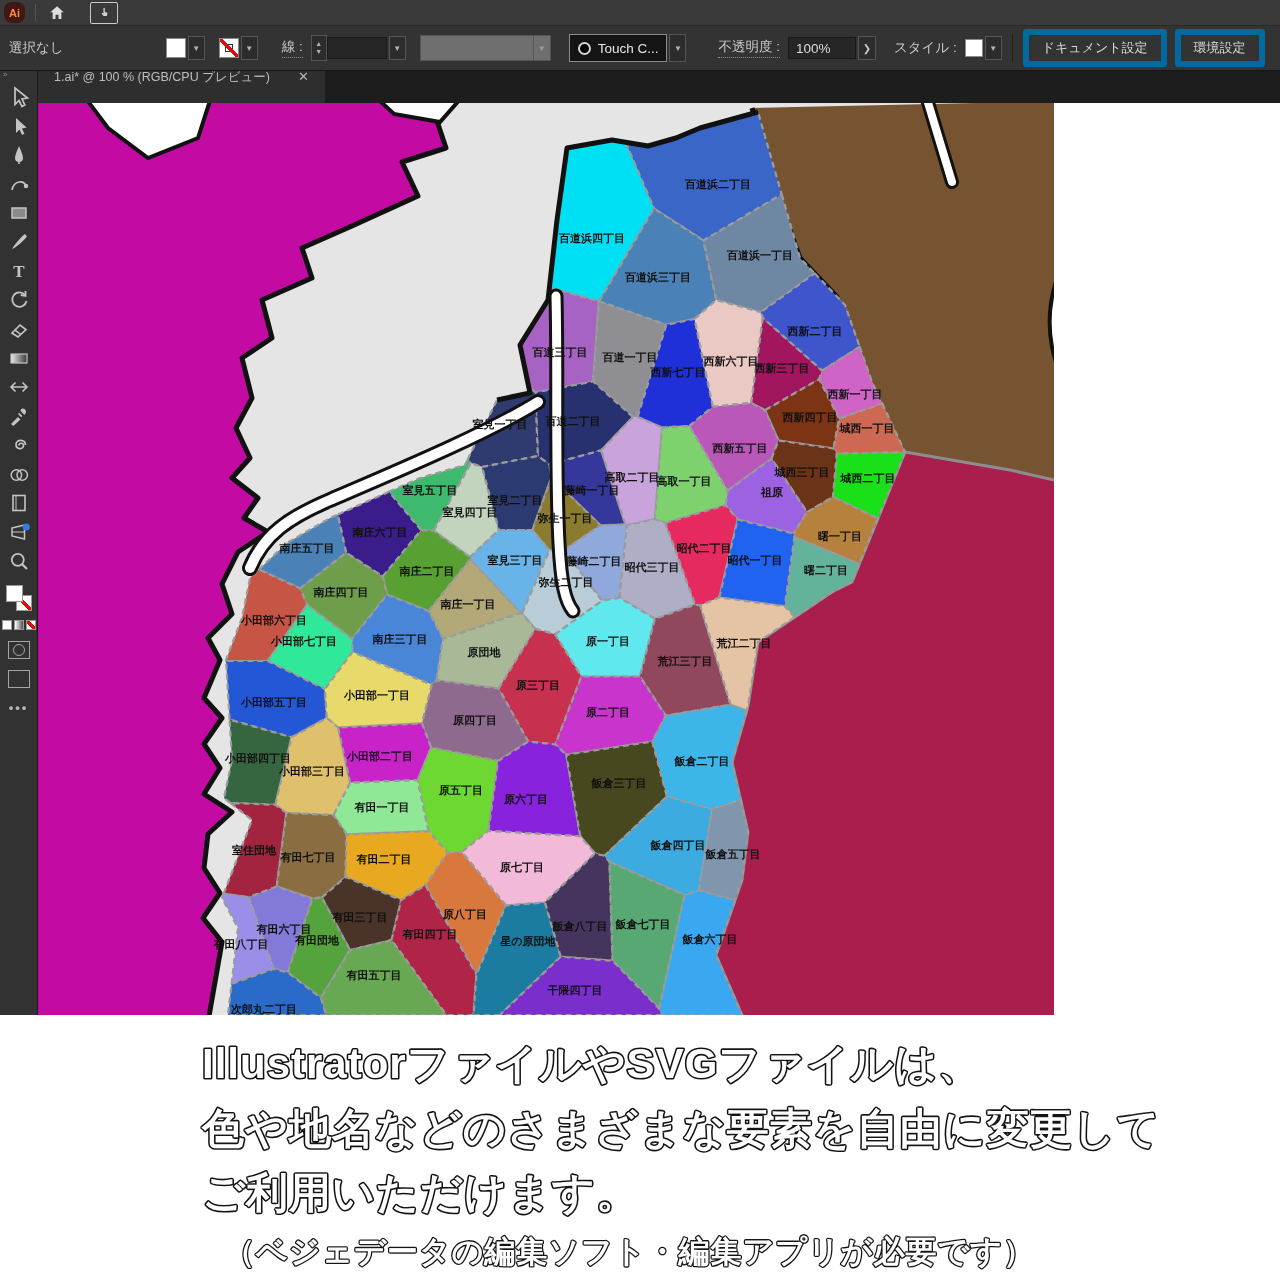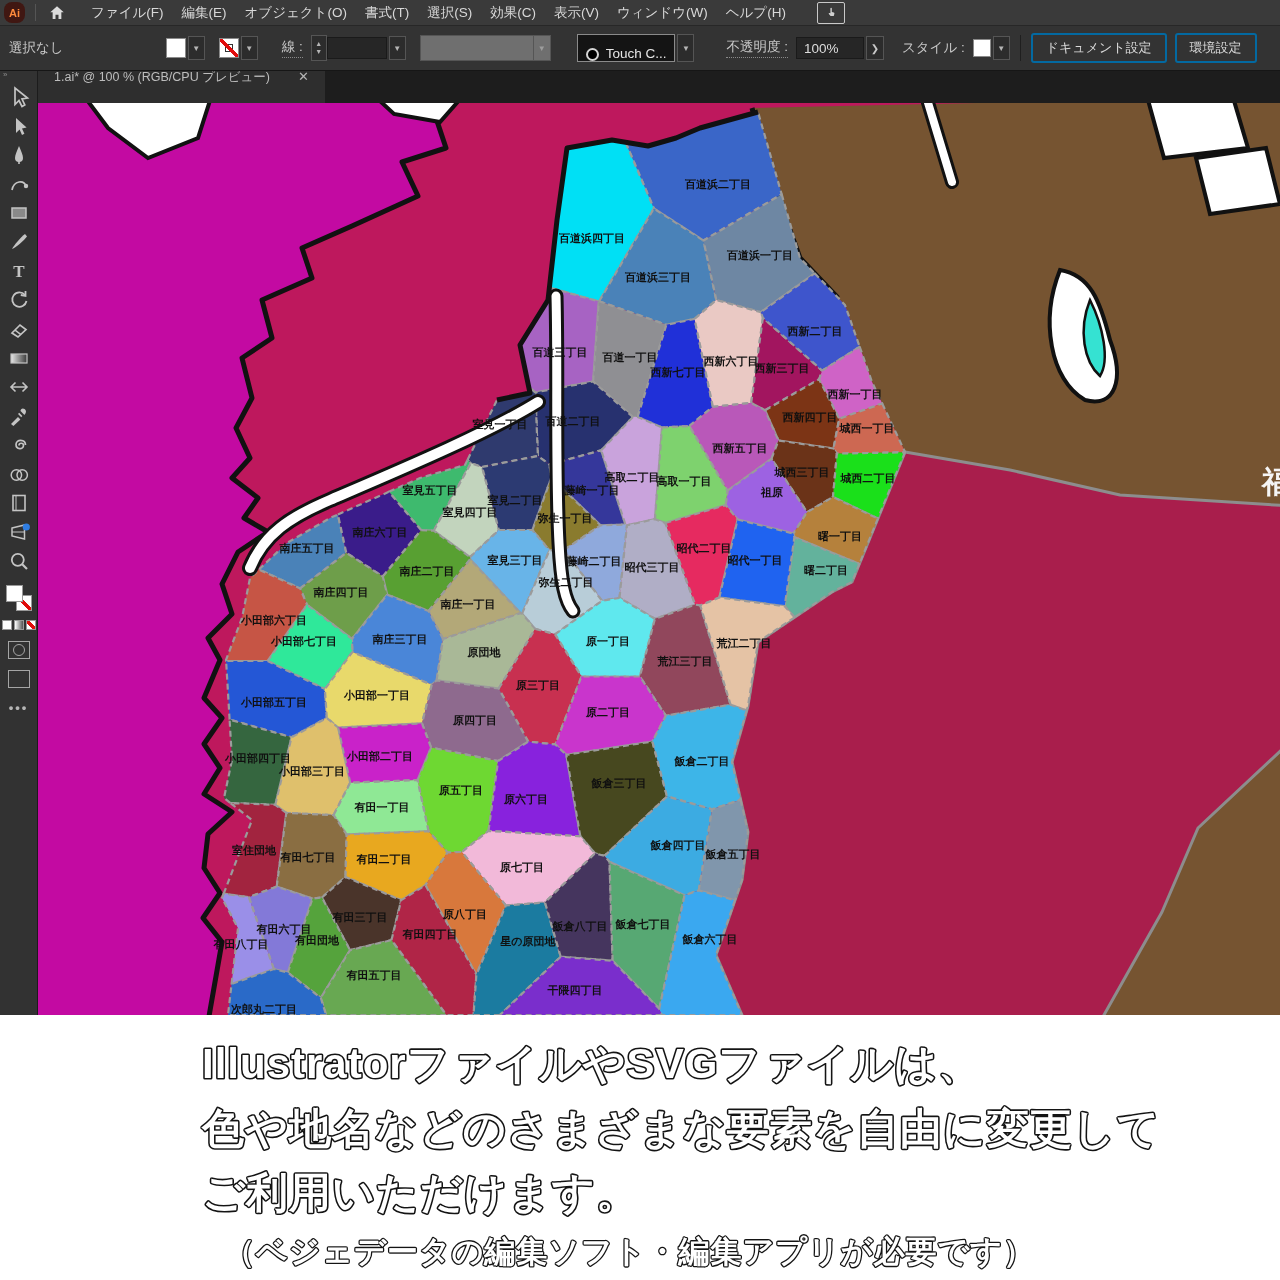--- a/index.html
+++ b/index.html
@@ -36,21 +36,21 @@
   .valuebox{height:22px;background:#262626;border:1px solid #1a1a1a;color:#ddd;
             display:flex;align-items:center;padding:0 7px;box-sizing:border-box;}
   .brush-dd{width:112px;height:24px;background:#6f6f6f;border:1px solid #555;}
   .brush-chev{width:16px;height:24px;background:#6f6f6f;border:1px solid #555;border-left:none;color:#9d9d9d;
               font-size:8px;display:flex;align-items:center;justify-content:center;}
   .touch-dd{height:26px;background:#141414;border:1px solid #8a8a8a;display:flex;align-items:center;
             gap:7px;padding:0 8px;color:#e6e6e6;}
   .dot{width:13px;height:13px;border-radius:50%;background:#000;border:2px solid #d6d6d6;box-sizing:border-box;}
   .expander{width:16px;height:22px;border:1px solid #555;background:#2c2c2c;color:#c9c9c9;font-size:10px;
             display:flex;align-items:center;justify-content:center;margin-left:2px;}
-  .cb-btn{border:2px solid #0369a1;border-radius:3px;padding:4px 13px;color:#dadada;font-size:13px;
+  .cb-btn{border:6px solid #0369a1;border-radius:3px;padding:4px 13px;color:#dadada;font-size:13px;
           background:transparent;white-space:nowrap;}
   .cb-div{width:1px;height:26px;background:#1f1f1f;margin:0 10px;}
 
   
   .tabbar{position:absolute;top:69px;left:38px;right:0;height:34px;background:#1d1d1d;display:flex;z-index:28;}
   .tab{background:#2e2e2e;color:#bdbdbd;font-size:12.5px;display:flex;align-items:flex-start;
        padding:0 16px;gap:28px;}
   .tab .close{color:#b5b5b5;font-size:13px;font-weight:bold;}
 
   
@@ -66,48 +66,37 @@
   .mini-row{display:flex;gap:2px;margin-top:9px;}
   .mini{width:8px;height:8px;border:1px solid #999;background:#fff;position:relative;}
   .mini.grad{background:linear-gradient(90deg,#fff,#555);}
   .mini.none::after{content:"";position:absolute;inset:0;
         background:linear-gradient(45deg,transparent 35%,#e00d0d 35%,#e00d0d 65%,transparent 65%);}
   .mode-ic{width:20px;height:16px;border:1px solid #a5a5a5;margin-top:11px;position:relative;}
   .mode-ic.draw::after{content:"";position:absolute;left:4px;top:2px;width:10px;height:10px;border:1px solid #a5a5a5;border-radius:50%;}
   .more-dots{color:#b5b5b5;font-size:13px;letter-spacing:2px;margin-top:12px;font-weight:bold;}
 
   
-  .canvas{position:absolute;top:103px;left:38px;width:1242px;height:912px;background:#be185d;overflow:hidden;}
+  .canvas{position:absolute;top:103px;left:38px;width:1016px;height:912px;background:#e5e5e5;overflow:hidden;}
   .canvas svg{display:block;}
 
   
   .caption{position:absolute;top:1015px;left:0;width:1280px;height:265px;background:#fff;margin-left:12px;}
 </style>
 </head>
 <body>
 
 <div class="menubar">
   <div class="ai-logo">Ai</div>
   <div class="mb-div"></div>
   <div class="home-ic">
     <svg width="18" height="18" viewBox="0 0 24 24">
         <path d="M12 3 L3 11 H6.2 V20 H10 V14.3 H14 V20 H17.8 V11 H21 Z" fill="#dcdcdc"></path>
       </svg>
   </div>
-  <div class="menu-items" id="menu-items">
-      <span class="mi">ファイル(F)</span>
-      <span class="mi">編集(E)</span>
-      <span class="mi">オブジェクト(O)</span>
-      <span class="mi">書式(T)</span>
-      <span class="mi">選択(S)</span>
-      <span class="mi">効果(C)</span>
-      <span class="mi">表示(V)</span>
-      <span class="mi">ウィンドウ(W)</span>
-      <span class="mi">ヘルプ(H)</span>
-    </div>
   <div class="touch-box">
     <svg width="14" height="14" viewBox="0 0 24 24">
         <path d="M11 4 c0-1.6 2.4-1.6 2.4 0 V10.4 l3.4 .9 c1 .3 1.3 1 1 2 l-1.1 3.9 h-5.4 l-2.9-3.4 c-.9-1 .2-2.2 1.3-1.8 l1.3 .5 Z" fill="#d0d0d0"></path>
       </svg>
   </div>
 </div>
 
 <div class="controlbar">
   <span class="cb-label" style="margin-left:9px;">選択なし</span>
   <div class="swatch" style="margin-left:102px;"></div>
@@ -116,21 +105,21 @@
   <div class="chev">▼</div>
   <span class="cb-label dotted" style="margin-left:24px;">線 :</span>
   <div class="stepper" style="margin-left:8px;">
       <span>▲</span>
       <span>▼</span>
     </div>
   <div class="valuebox" style="width:60px;"></div>
   <div class="chev">▼</div>
   <div class="brush-dd" style="margin-left:14px;"></div>
   <div class="brush-chev">▼</div>
-  <div class="touch-dd" style="margin-left:26px;align-items:flex-end;">
+  <div class="touch-dd" style="margin-left:18px;">
     <span class="dot"></span>
     <span>Touch C...</span>
   </div>
   <div class="chev" style="height:26px;">▼</div>
   <span class="cb-label dotted" style="margin-left:32px;">不透明度 :</span>
   <div class="valuebox" style="width:68px;margin-left:8px;">100%</div>
   <div class="expander">❯</div>
   <span class="cb-label" style="margin-left:18px;">スタイル :</span>
   <div class="swatch" style="width:18px;height:18px;margin-left:8px;"></div>
   <div class="chev">▼</div>

